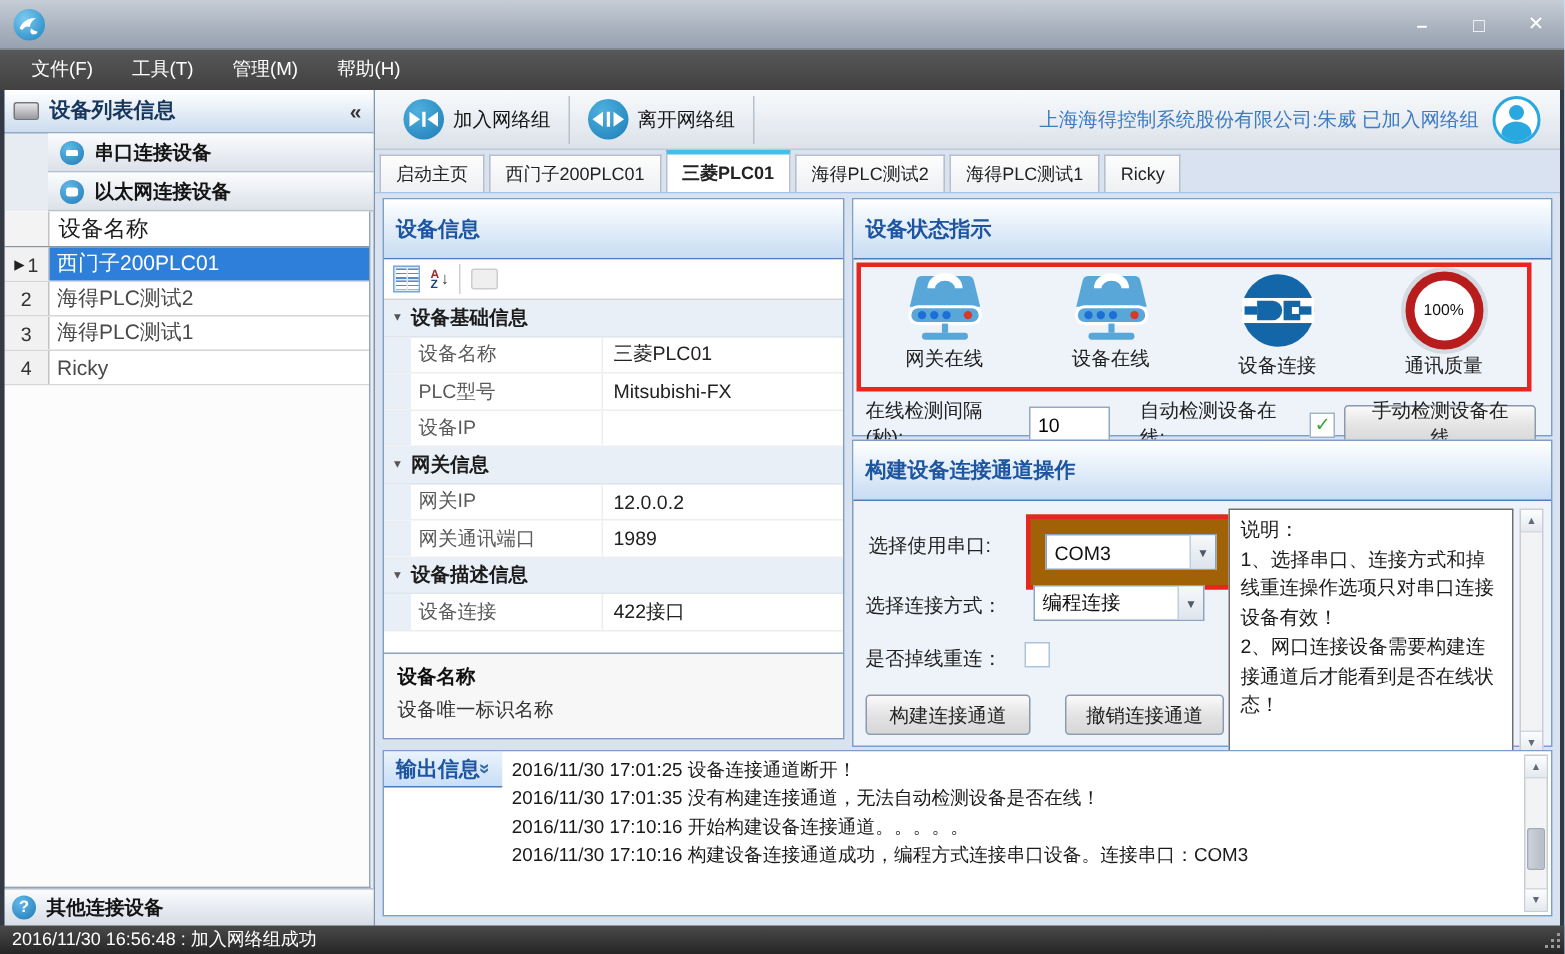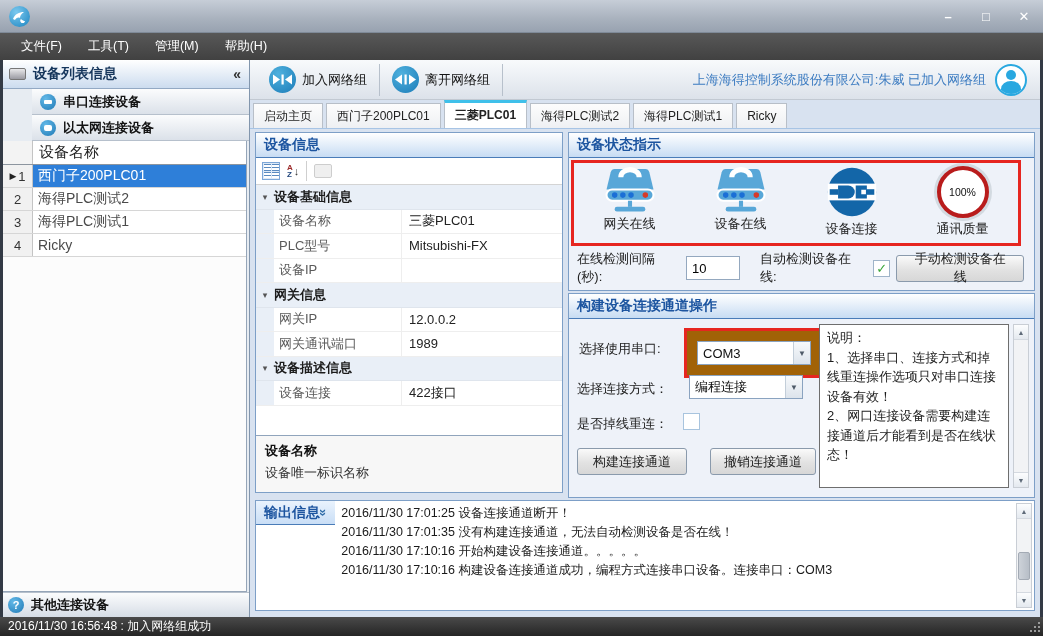--- a/index.html
+++ b/index.html
@@ -82,21 +82,21 @@
   
   #tabbar{position:absolute;top:100px;left:250px;right:3px;height:29px;
     display:flex;align-items:flex-end;padding-left:3px;border-bottom:1px solid #a7c4e5;background:#d8e2f0;}
   .tab{height:25px;display:flex;align-items:center;padding:0 10px;font-size:12px;color:#222;
     background:linear-gradient(#fdfdfd,#eef0f3);border:1px solid #b8bfc8;border-bottom:none;
     margin-right:3px;white-space:nowrap;}
   .tab.active{height:28px;background:#fff;border-top:3px solid #3fc0ea;font-weight:bold;position:relative;z-index:2;}
   
   #content{position:absolute;top:129px;left:250px;right:0;bottom:19px;background:#d8e2f0;}
   .panel{position:absolute;background:#fff;border:1px solid #7d9fc7;}
-  .panel-h{height:25px;background:linear-gradient(#ffffff,#c7dcf3);border-bottom:1px solid #4a7cb8;
+  .panel-h{height:40px;background:linear-gradient(#ffffff,#c7dcf3);border-bottom:1px solid #4a7cb8;
     display:flex;align-items:center;padding:0 8px;font-size:14px;font-weight:bold;color:#1d55a0;}
   
   #device-info{left:5px;top:3px;width:308px;height:361px;display:flex;flex-direction:column;}
   .pg-toolbar{height:27px;flex:0 0 auto;border-bottom:1px solid #d4d4d4;display:flex;
     align-items:center;gap:7px;padding:0 6px;background:#fff;}
   .icon-cat{width:18px;height:18px;border:1px solid #7da7d8;background:#dce9f7;
     display:grid;grid-template-columns:7px 7px;grid-gap:1px;padding:1px;}
   .icon-cat i{background:repeating-linear-gradient(#5b8bc0 0 1px,#fff 1px 3px);}
   .icon-az{display:flex;align-items:center;gap:1px;}
   .icon-az .lets{display:flex;flex-direction:column;line-height:7px;font-size:8px;font-weight:bold;}
@@ -116,21 +116,21 @@
   .pg-desc{height:57px;flex:0 0 auto;border-top:1px solid #90a4bc;background:#f7f7f7;padding:6px 9px;font-size:13px;}
   .pg-desc .t{font-weight:bold;color:#111;margin-bottom:4px;}
   .pg-desc .d{color:#333;}
   
   #status-panel{left:318px;top:3px;width:467px;height:159px;background:#eef2f9;}
   #status-panel .pbody{position:relative;height:133px;}
   .red-box{position:absolute;left:2px;top:2px;width:450px;height:86px;border:3px solid #e62620;
     display:flex;padding-top:3px;}
   .st-item{flex:1;display:flex;flex-direction:column;align-items:center;justify-content:flex-start;gap:2px;}
   .st-label{font-size:13px;color:#222;}
-  .donut{width:52px;height:52px;border-radius:50%;border:4px solid #b91c1c;background:#fff;
+  .donut{width:52px;height:52px;border-radius:50%;border:6px solid #b91c1c;background:#fff;
     box-shadow:0 0 0 3px #d3dae1;display:flex;align-items:center;justify-content:center;}
   .donut span{font-size:10.5px;color:#111;}
   .interval-row{position:absolute;left:8px;right:10px;top:94px;height:32px;
     display:flex;align-items:center;gap:6px;font-size:13px;color:#222;}
   .txt-input{width:54px;height:24px;border:1px solid #94a8bf;background:#fff;font-size:13px;
     padding-left:5px;font-family:inherit;}
   .chk{width:17px;height:17px;border:1px solid #9fb4c9;background:#fff;display:flex;
     align-items:center;justify-content:center;font-size:13px;font-weight:bold;color:#3aa63a;}
   .btn{height:27px;border:1px solid #8a9aac;border-radius:3px;
     background:linear-gradient(#fafafa,#e2e2e2 55%,#d7d7d7);font-size:13px;color:#222;

